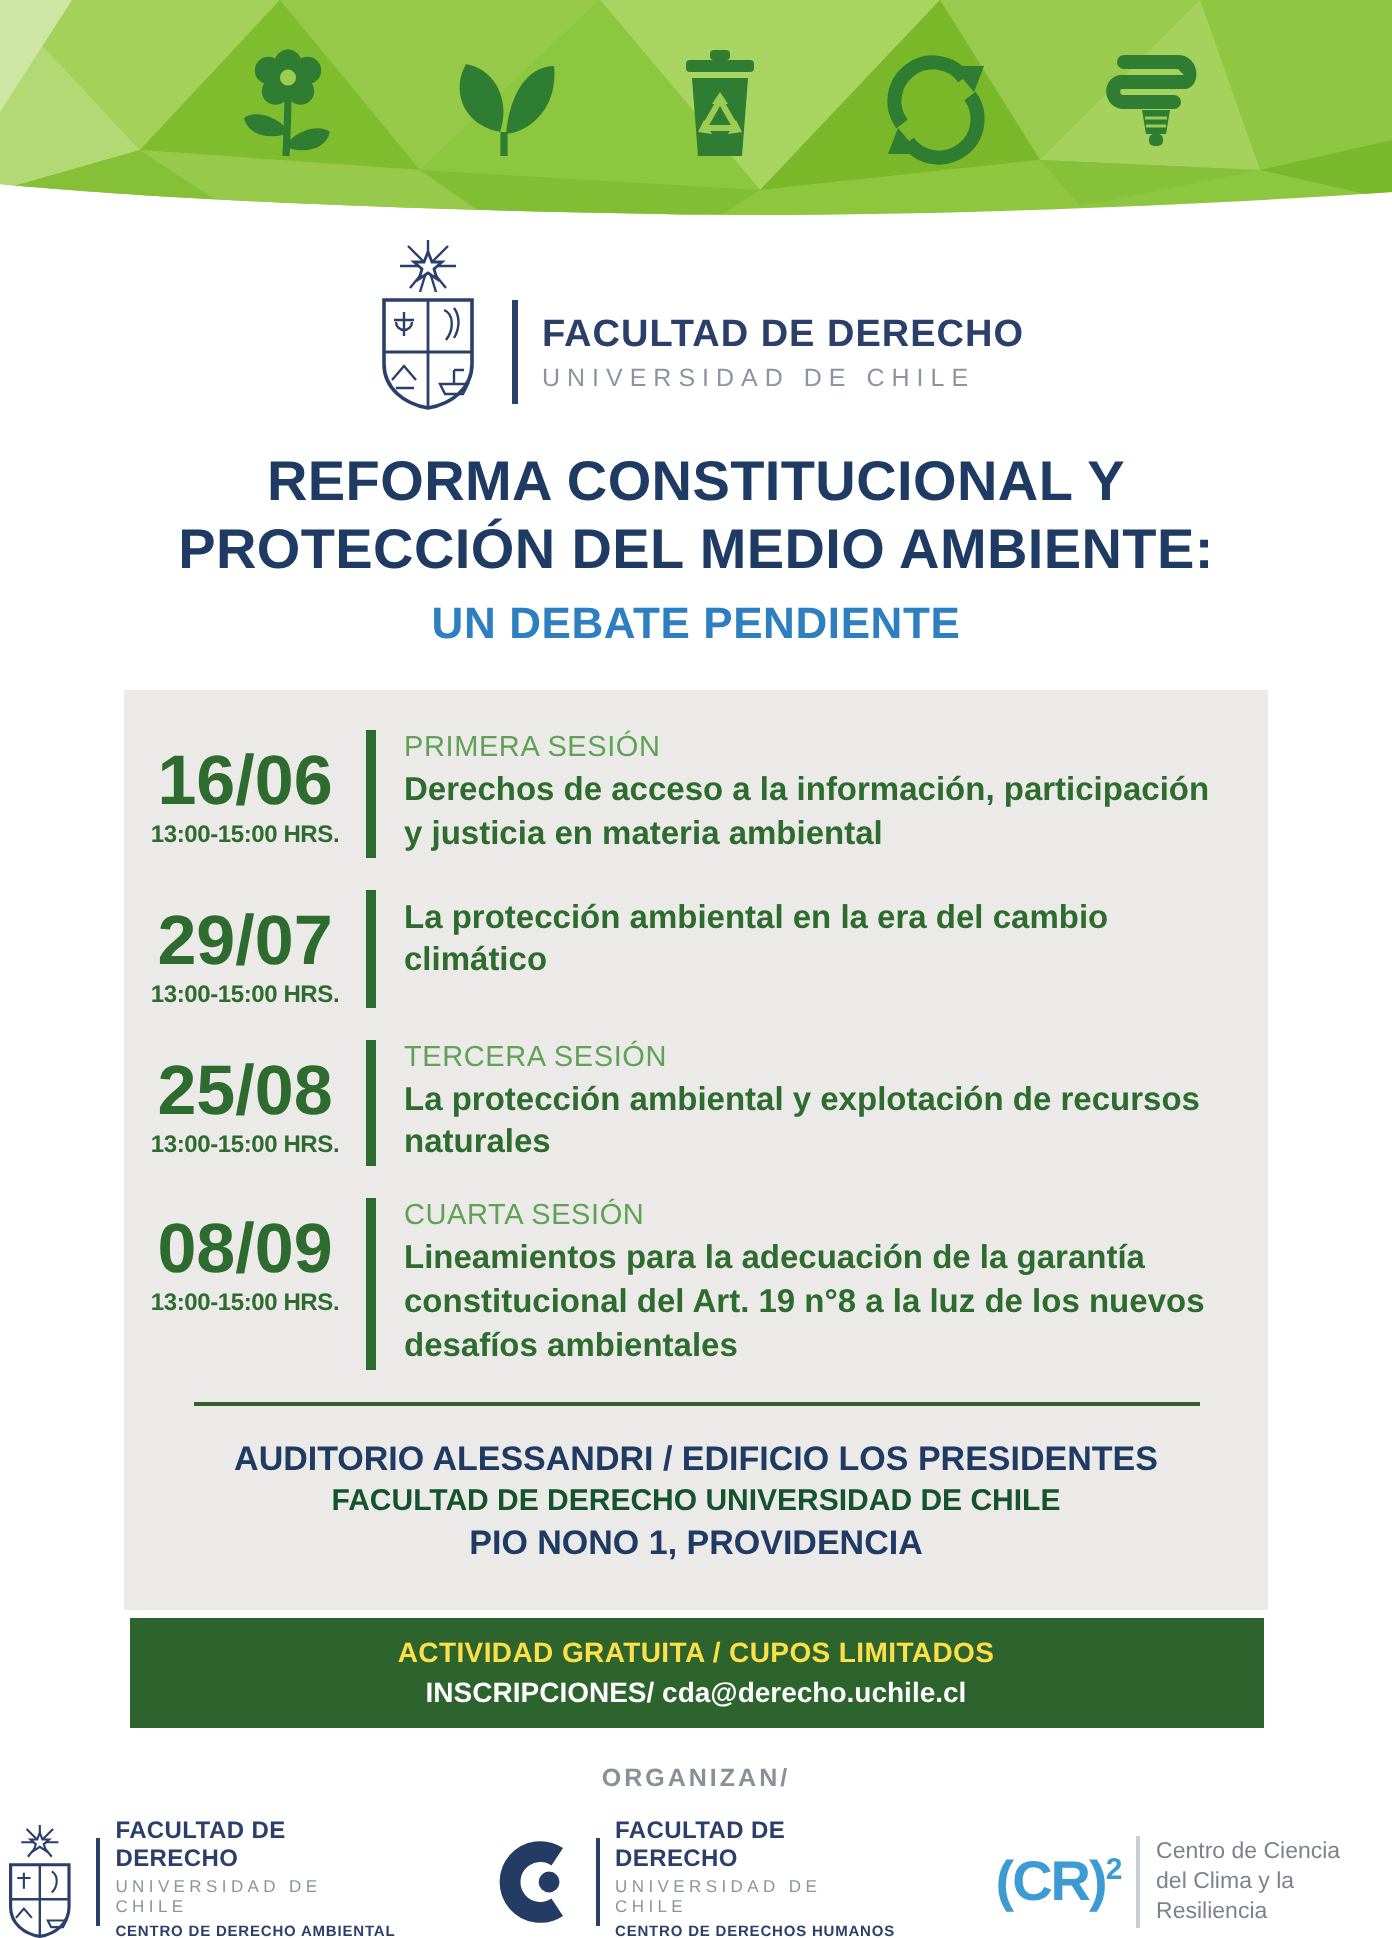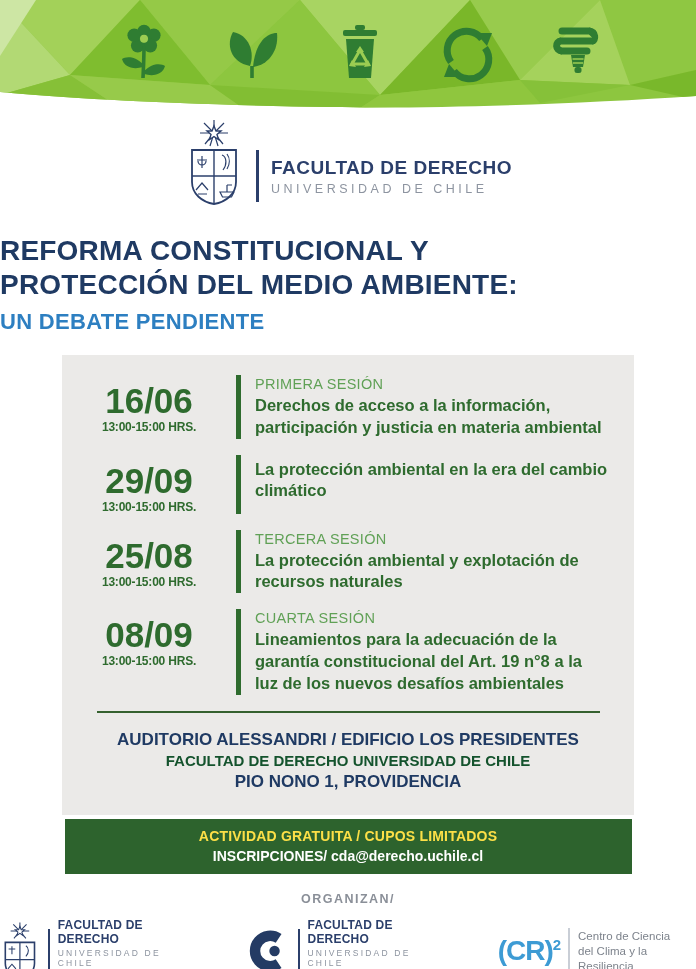--- a/index.html
+++ b/index.html
@@ -10,28 +10,28 @@
   .banner{display:block;width:696px;height:110px;}
 
   
   .uni-logo{display:flex;align-items:center;justify-content:center;margin-top:10px;gap:12px;}
   .uni-logo .divider{width:3px;height:52px;background:#2b3f6b;margin-top:26px;}
   .uni-logo-text{display:flex;flex-direction:column;margin-top:26px;}
   .uni-name{color:#2b3f6b;font-weight:bold;font-size:19px;letter-spacing:.5px;}
   .uni-sub{color:#8d94a0;font-size:12.5px;letter-spacing:3.5px;margin-top:3px;}
 
   
-  .title-block{margin-top:28px;}
+  .title-block{text-align:center;margin-top:18px;}
   .title-line{color:#1f3a63;font-weight:bold;font-size:28px;line-height:1.2;letter-spacing:.2px;}
   .subtitle{color:#2d7fc1;font-weight:bold;font-size:22px;margin-top:8px;letter-spacing:.3px;}
 
   
   .schedule-box{width:572px;margin:20px auto 0;background:#ebeae8;padding:20px 0 18px;}
   .session{display:flex;align-items:stretch;margin-bottom:16px;}
-  .session-datecol{width:174px;text-align:center;padding-top:8px;flex:none;}
+  .session-datecol{width:121px;text-align:center;padding-top:8px;flex:none;}
   .session-date{color:#2e6b2e;font-weight:bold;font-size:35px;line-height:1;}
   .session-time{color:#2e6b2e;font-weight:bold;font-size:12px;margin-top:2px;letter-spacing:-.2px;}
   .session-bar{width:5px;background:#2e6b2e;flex:none;margin-right:14px;}
   .session-textcol{flex:1;padding-right:26px;padding-top:1px;}
   .session-label{color:#60a156;font-size:14.5px;letter-spacing:.3px;}
   .session-title{color:#2e6b2e;font-weight:bold;font-size:16.5px;line-height:1.32;margin-top:3px;}
 
   .schedule-divider{width:503px;height:2px;background:#35612f;margin:6px auto 16px;}
 
   .venue{text-align:center;padding-bottom:4px;}
@@ -171,21 +171,21 @@
       </div>
       <div class="session-bar"></div>
       <div class="session-textcol">
         <div class="session-label">PRIMERA SESIÓN</div>
         <div class="session-title">Derechos de acceso a la información, participación y justicia en materia ambiental</div>
       </div>
     </div>
 
     <div class="session">
       <div class="session-datecol">
-        <div class="session-date">29/09</div>
+        <div class="session-date">29/07</div>
         <div class="session-time">13:00-15:00 HRS.</div>
       </div>
       <div class="session-bar"></div>
       <div class="session-textcol">
         <div class="session-title">La protección ambiental en la era del cambio climático</div>
       </div>
     </div>
 
     <div class="session">
       <div class="session-datecol">

